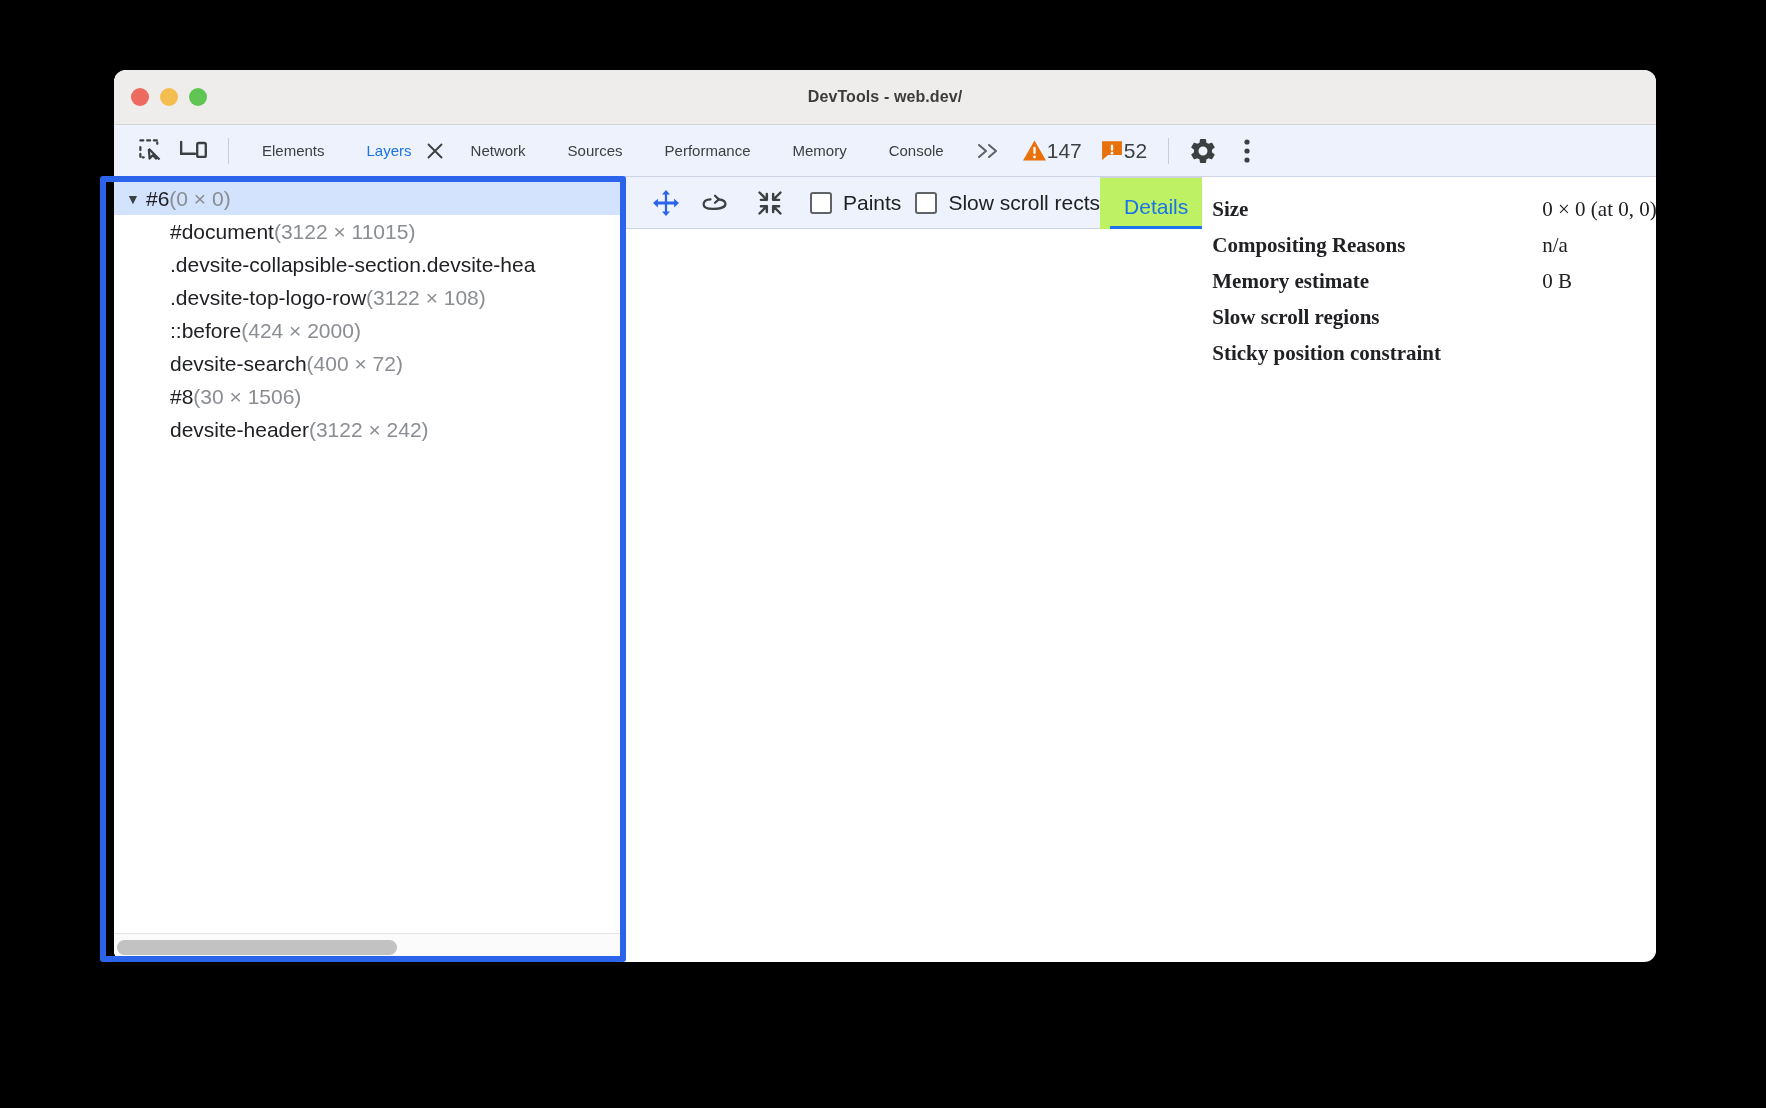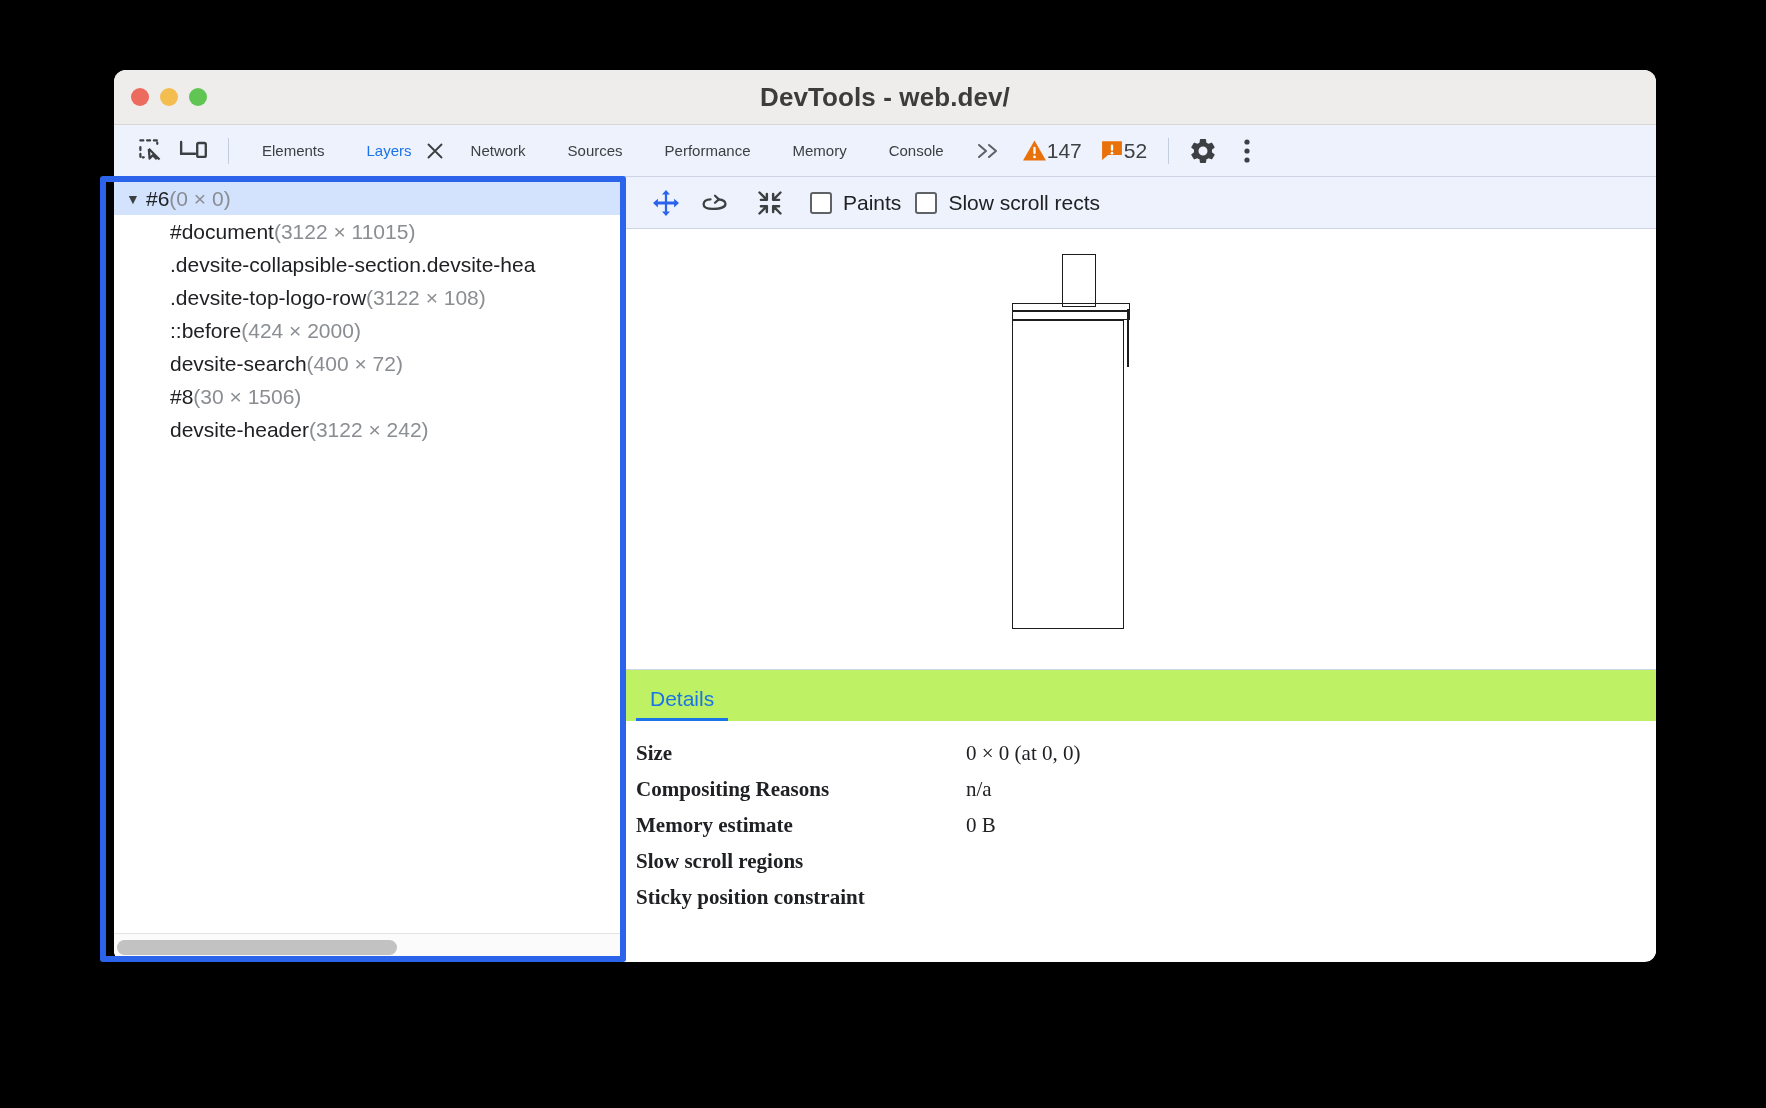--- a/index.html
+++ b/index.html
@@ -37,21 +37,21 @@
     position: absolute;
     left: 17px; top: 50%;
     transform: translateY(-50%);
     display: flex; gap: 11px;
   }
   .light { width: 18px; height: 18px; border-radius: 50%; }
   .light.red    { background: #ed6a5e; }
   .light.yellow { background: #f4bd4f; }
   .light.green  { background: #61c554; }
   .title-text {
-    font-size: 26px; font-weight: bold; color: #3c3c3c;
+    font-size: 16px; font-weight: bold; color: #3c3c3c;
     letter-spacing: 0.1px;
   }
 
   
   .tabbar {
     height: 52px;
     background: #eef2fc;
     border-bottom: 1px solid #cdd4e3;
     display: flex;
     align-items: center;
@@ -143,21 +143,21 @@
     left: 100px; top: 176px;
     width: 526px; height: 786px;
     border: 6px solid #2b63eb;
     border-radius: 3px;
     pointer-events: none;
   }
 
   
   .right-pane {
     flex: 1 1 auto;
-    display: flex; flex-direction: column;
+    display: flex; flex-direction: row;
     min-width: 0;
     background: #fff;
   }
 
   .layers-toolbar {
     height: 52px; flex: none;
     background: #eef2fc;
     border-bottom: 1px solid #cdd4e3;
     display: flex; align-items: center;
     padding-left: 14px;

